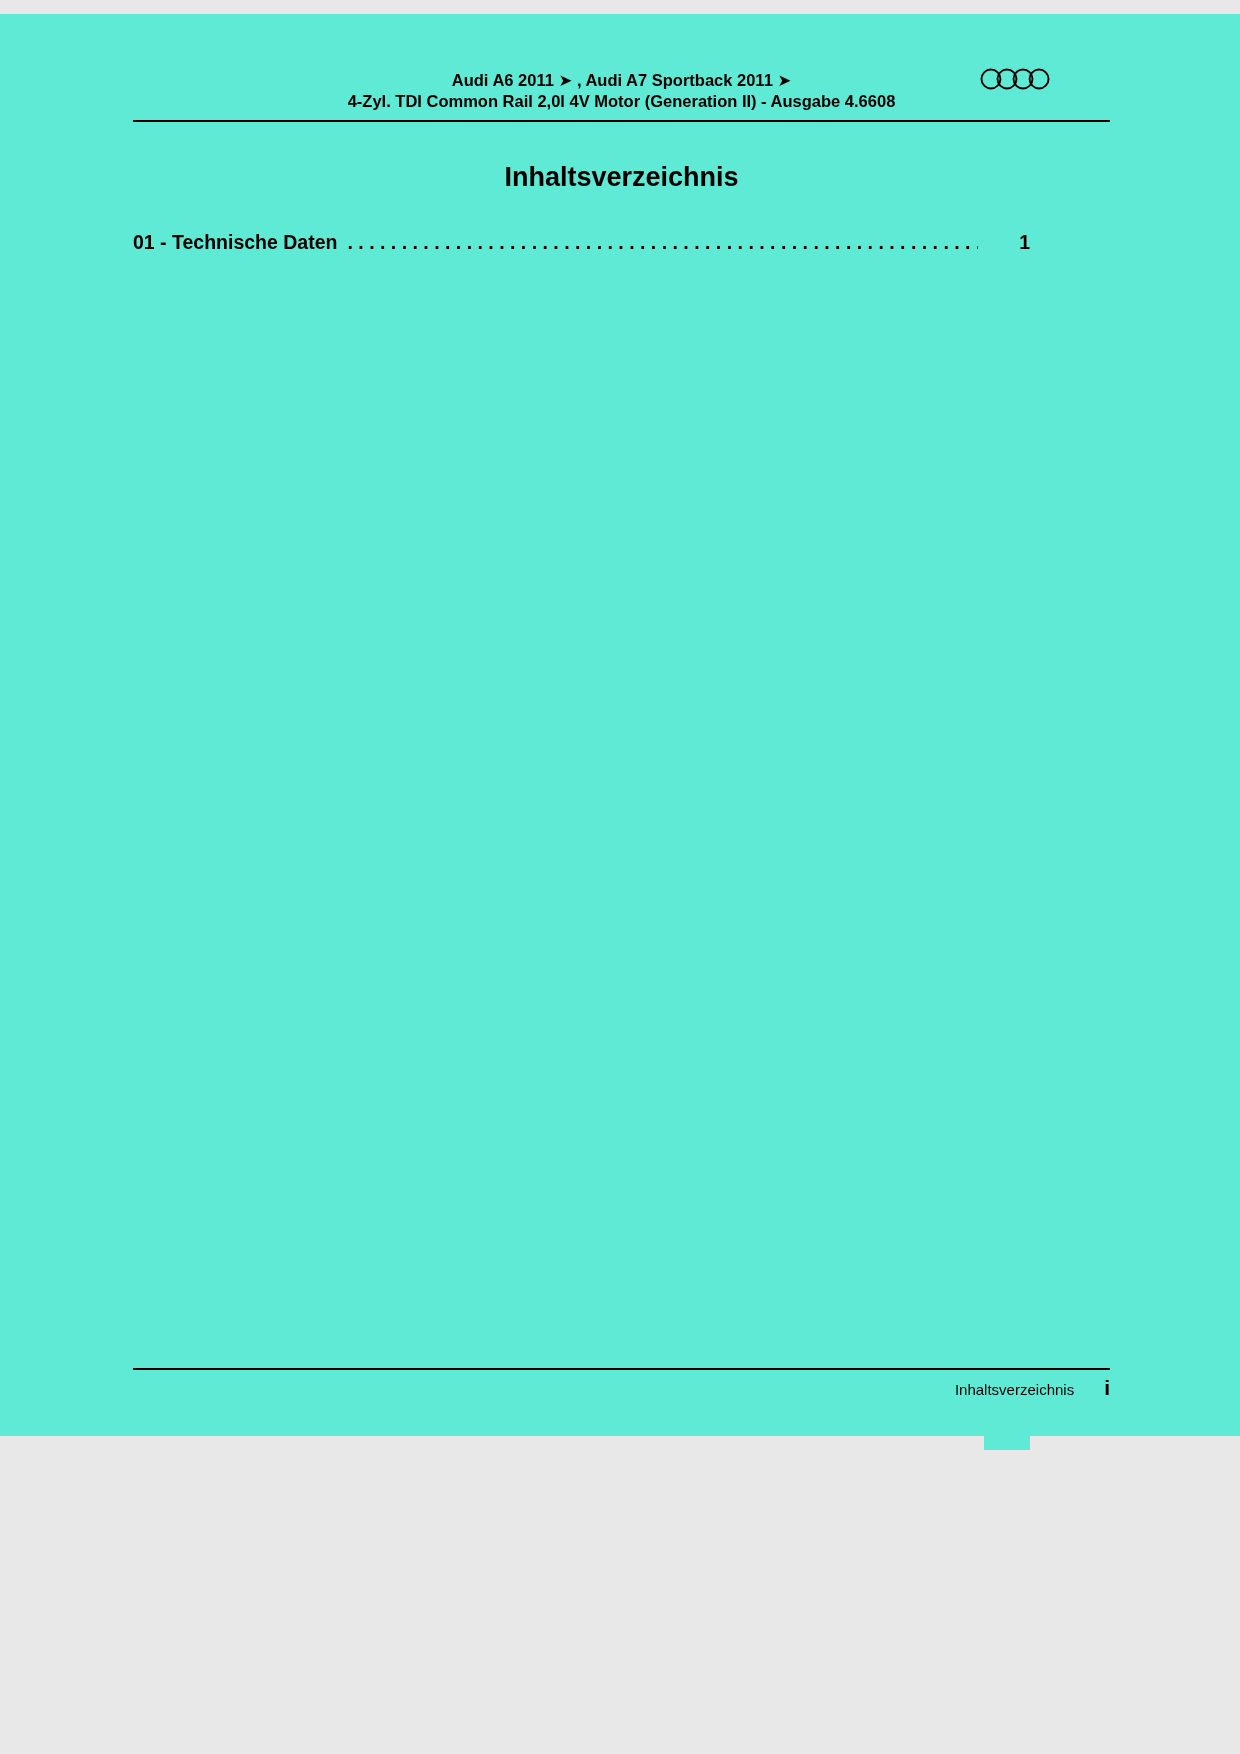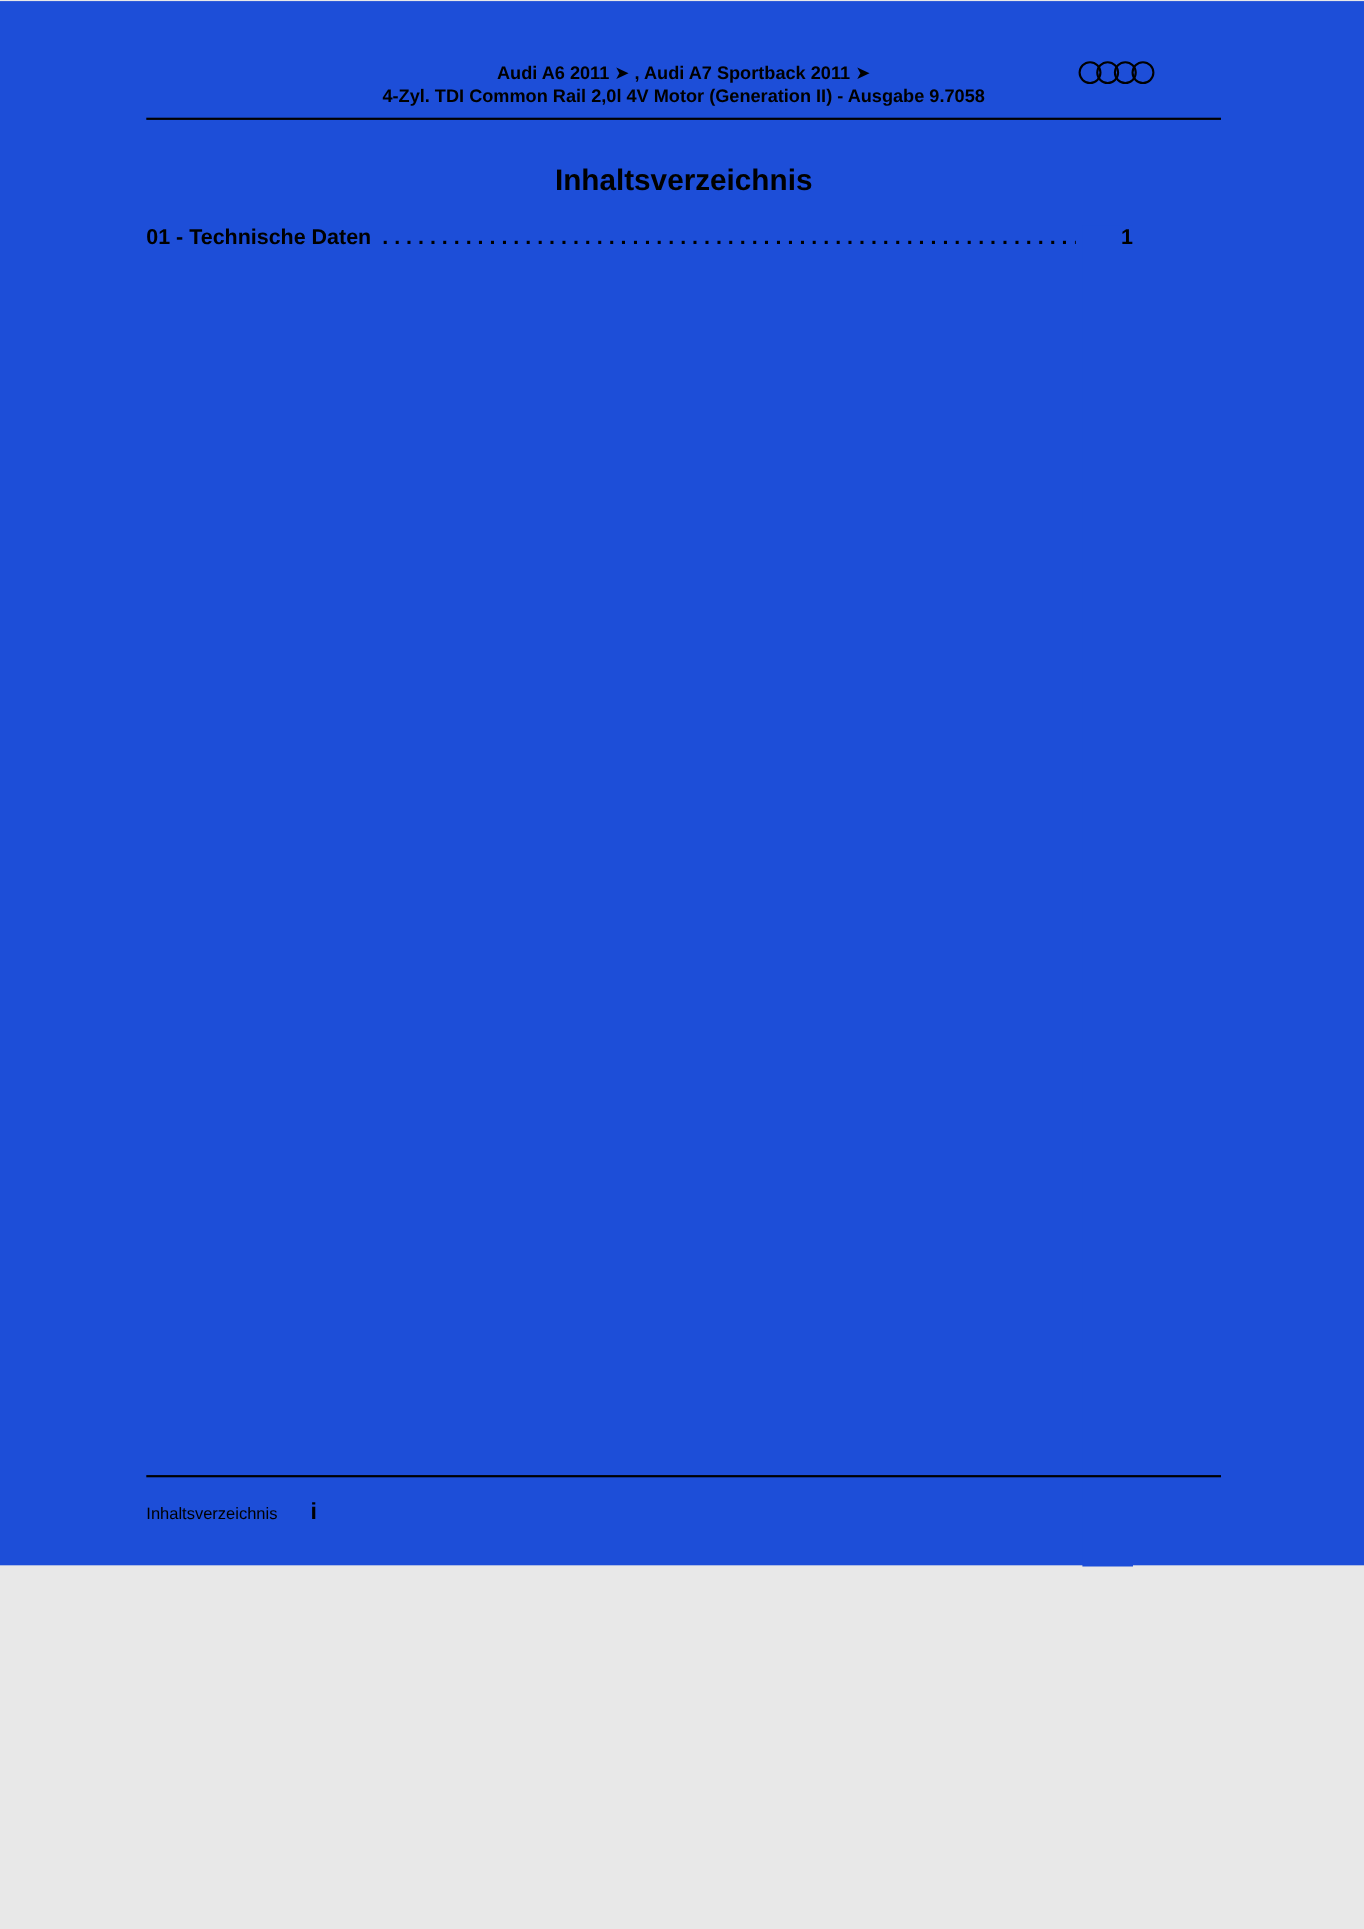--- a/index.html
+++ b/index.html
@@ -1,20 +1,20 @@
 <!DOCTYPE html>
 <html><head>
 <meta charset="utf-8">
 <style>
   html,body{margin:0;padding:0;background:#e8e8e8;}
   .page{
     position:relative;
     width:1240px;height:1422px;
-    margin:1px auto;
-    background:#1d4ed8;
+    margin:14px auto;
+    background:#5eead4;
     color:#000;
     font-family:"Liberation Sans","DejaVu Sans",sans-serif;
     box-sizing:border-box;
   }
   .content{
     position:absolute;
     left:133px;right:130px;top:0;bottom:0;
   }
   
   .header{
@@ -63,22 +63,22 @@
     font-size:19.5px;
     font-weight:bold;
     margin-top:18px;
     margin-bottom:4px;
   }
   
   .footer{
     position:absolute;
     left:0;right:0;bottom:36px;
     border-top:2px solid #000;
-    padding-top:20px;
-    text-align:left;
+    padding-top:6px;
+    text-align:right;
   }
   .footer .footer-label{
     font-size:15px;
     vertical-align:baseline;
   }
   .footer .footer-page{
     font-size:21px;
     font-weight:bold;
     margin-left:30px;
     vertical-align:baseline;
@@ -86,21 +86,21 @@
 </style>
 </head>
 <body>
 
 <div class="page">
   <div class="content">
 
     <div class="header">
       <div class="header-text">
         <div>Audi A6 2011 ➤ , Audi A7 Sportback 2011 ➤</div>
-        <div>4-Zyl. TDI Common Rail 2,0l 4V Motor (Generation II) - Ausgabe 9.7058</div>
+        <div>4-Zyl. TDI Common Rail 2,0l 4V Motor (Generation II) - Ausgabe 4.6608</div>
       </div>
       <div class="audi-rings">
         <svg viewBox="0 0 96 32" fill="none" xmlns="http://www.w3.org/2000/svg">
           <circle cx="15" cy="16" r="13" stroke="#000" stroke-width="2.6"></circle>
           <circle cx="37" cy="16" r="13" stroke="#000" stroke-width="2.6"></circle>
           <circle cx="59" cy="16" r="13" stroke="#000" stroke-width="2.6"></circle>
           <circle cx="81" cy="16" r="13" stroke="#000" stroke-width="2.6"></circle>
         </svg>
       </div>
     </div>

